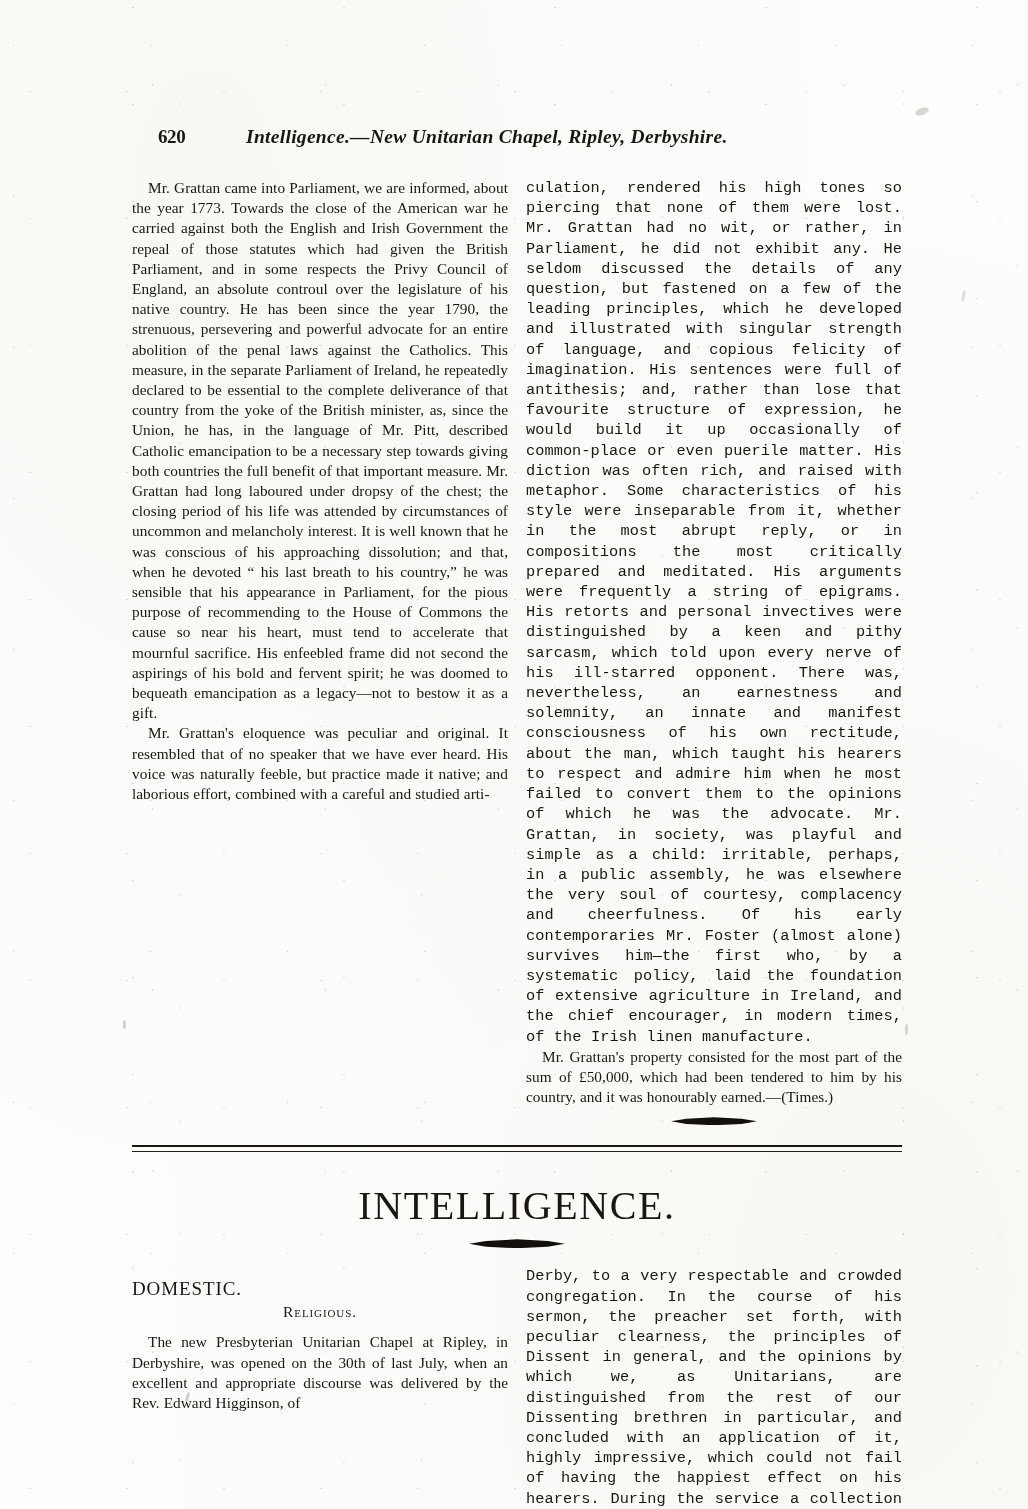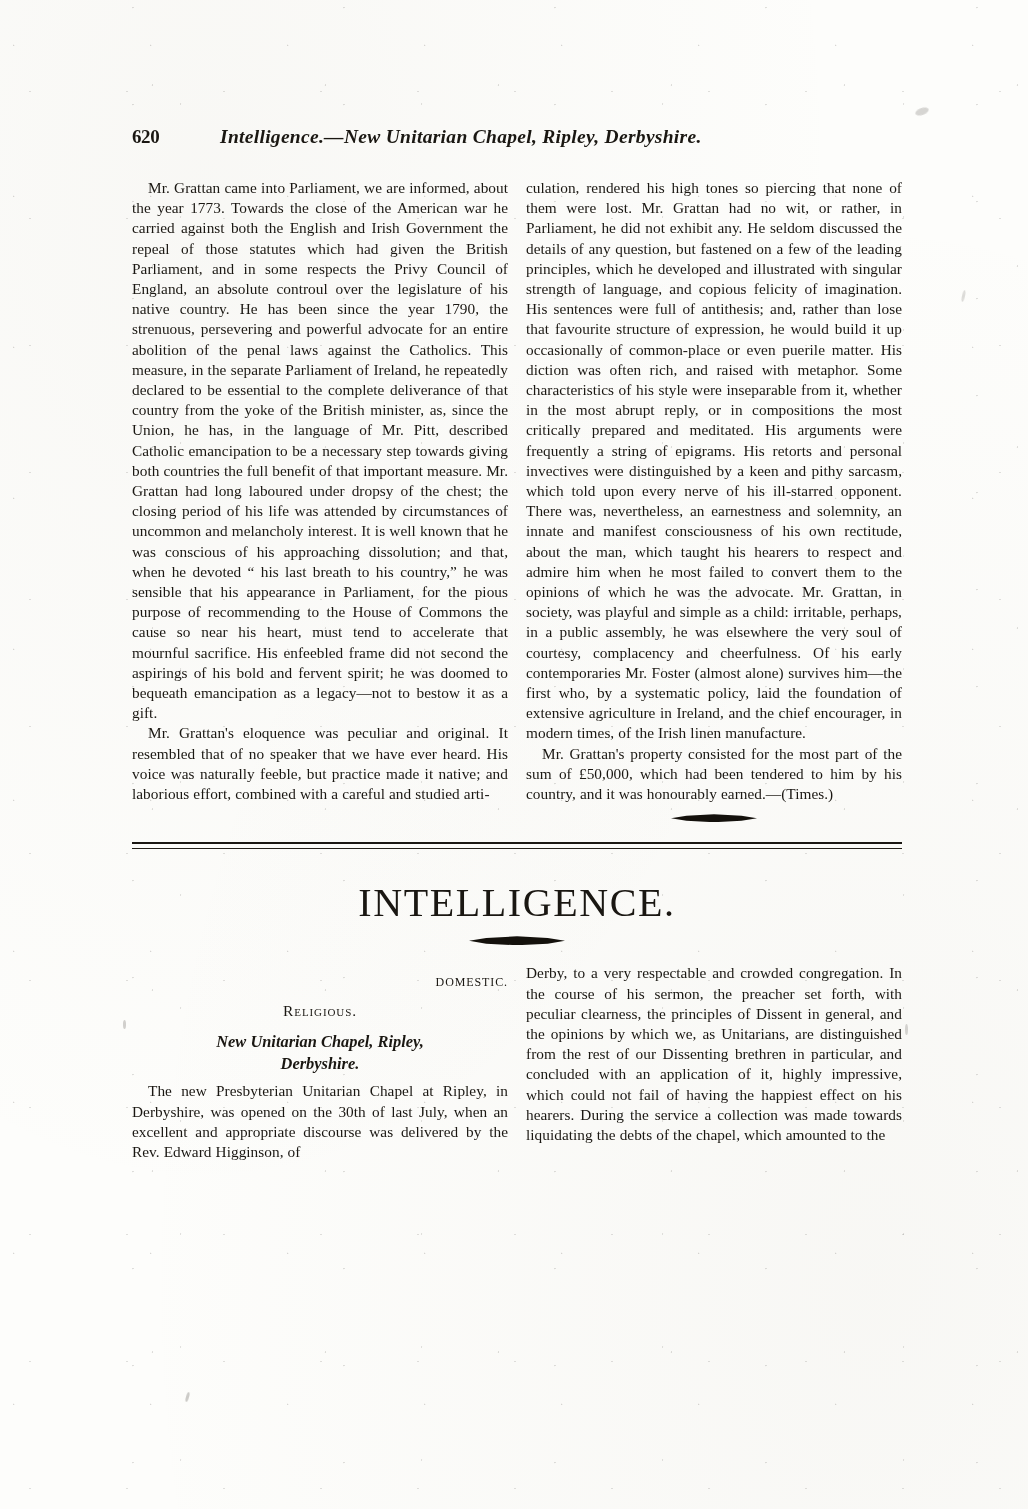--- a/index.html
+++ b/index.html
@@ -39,20 +39,21 @@
     align-items: baseline;
     height: 34px;
     margin-bottom: 18px;
   }
   .folio {
     font-weight: bold;
     font-size: 19px;
     letter-spacing: -0.4px;
     width: 88px;
     flex: none;
+    margin-left: 26px;
   }
   .head-title {
     font-style: italic;
     font-weight: bold;
     font-size: 19.5px;
     letter-spacing: 0.3px;
     white-space: nowrap;
   }
 
   
@@ -85,20 +86,21 @@
     font-size: 15.3px;
     line-height: 20.2px;
     text-align: justify;
     text-justify: inter-word;
     text-indent: 16px;
     letter-spacing: 0.04px;
     word-spacing: 0.2px;
   }
   p.body.cont {
     text-indent: 0;
+    font-family: Liberation Mono, monospace;
   }
 
   .smallcaps {
     font-variant: small-caps;
     letter-spacing: 0.4px;
   }
 
   
   .ornament {
     width: 96px;
@@ -124,24 +126,24 @@
   .section-title {
     text-align: center;
     font-size: 40px;
     letter-spacing: 1.6px;
     margin: 30px 0 0 0;
     font-weight: normal;
     font-family: "Liberation Serif", "DejaVu Serif", serif;
   }
 
   .domestic {
-    text-align: right;
-    font-size: 12px;
+    text-align: left;
+    font-size: 19px;
     letter-spacing: 0.9px;
-    margin: 12px 0 12px 0;
+    margin: 12px 0 3px 0;
   }
   .religious {
     text-align: center;
     font-variant: small-caps;
     font-size: 15.5px;
     letter-spacing: 0.9px;
     margin: 0 0 11px 0;
   }
   .chapel-title {
     text-align: center;
@@ -212,24 +214,20 @@
     <div class="double-rule"></div>
 
     <h1 class="section-title">INTELLIGENCE.</h1>
     <div class="ornament"></div>
 
     <div class="cols" style="margin-top:18px;">
 
       <div class="col">
         <div class="domestic">DOMESTIC.</div>
         <div class="religious">Religious.</div>
-        <div class="chapel-title">
-          <span>New Unitarian Chapel, Ripley,</span><br>
-          <span>Derbyshire.</span>
-        </div>
         <p class="body"><span class="smallcaps"></span><span>The new Presbyterian Unitarian Chapel at Ripley, in Derbyshire, was opened on the 30th of last July, when an excellent and appropriate discourse was delivered by the Rev. Edward Higginson, of</span></p>
       </div>
 
       <div class="col">
         <p class="body cont">Derby, to a very respectable and crowded congregation. In the course of his sermon, the preacher set forth, with peculiar clearness, the principles of Dissent in general, and the opinions by which we, as Unitarians, are distinguished from the rest of our Dissenting brethren in particular, and concluded with an application of it, highly impressive, which could not fail of having the happiest effect on his hearers. During the service a collection was made towards liquidating the debts of the chapel, which amounted to the</p>
       </div>
 
     </div>
 
   </div>

